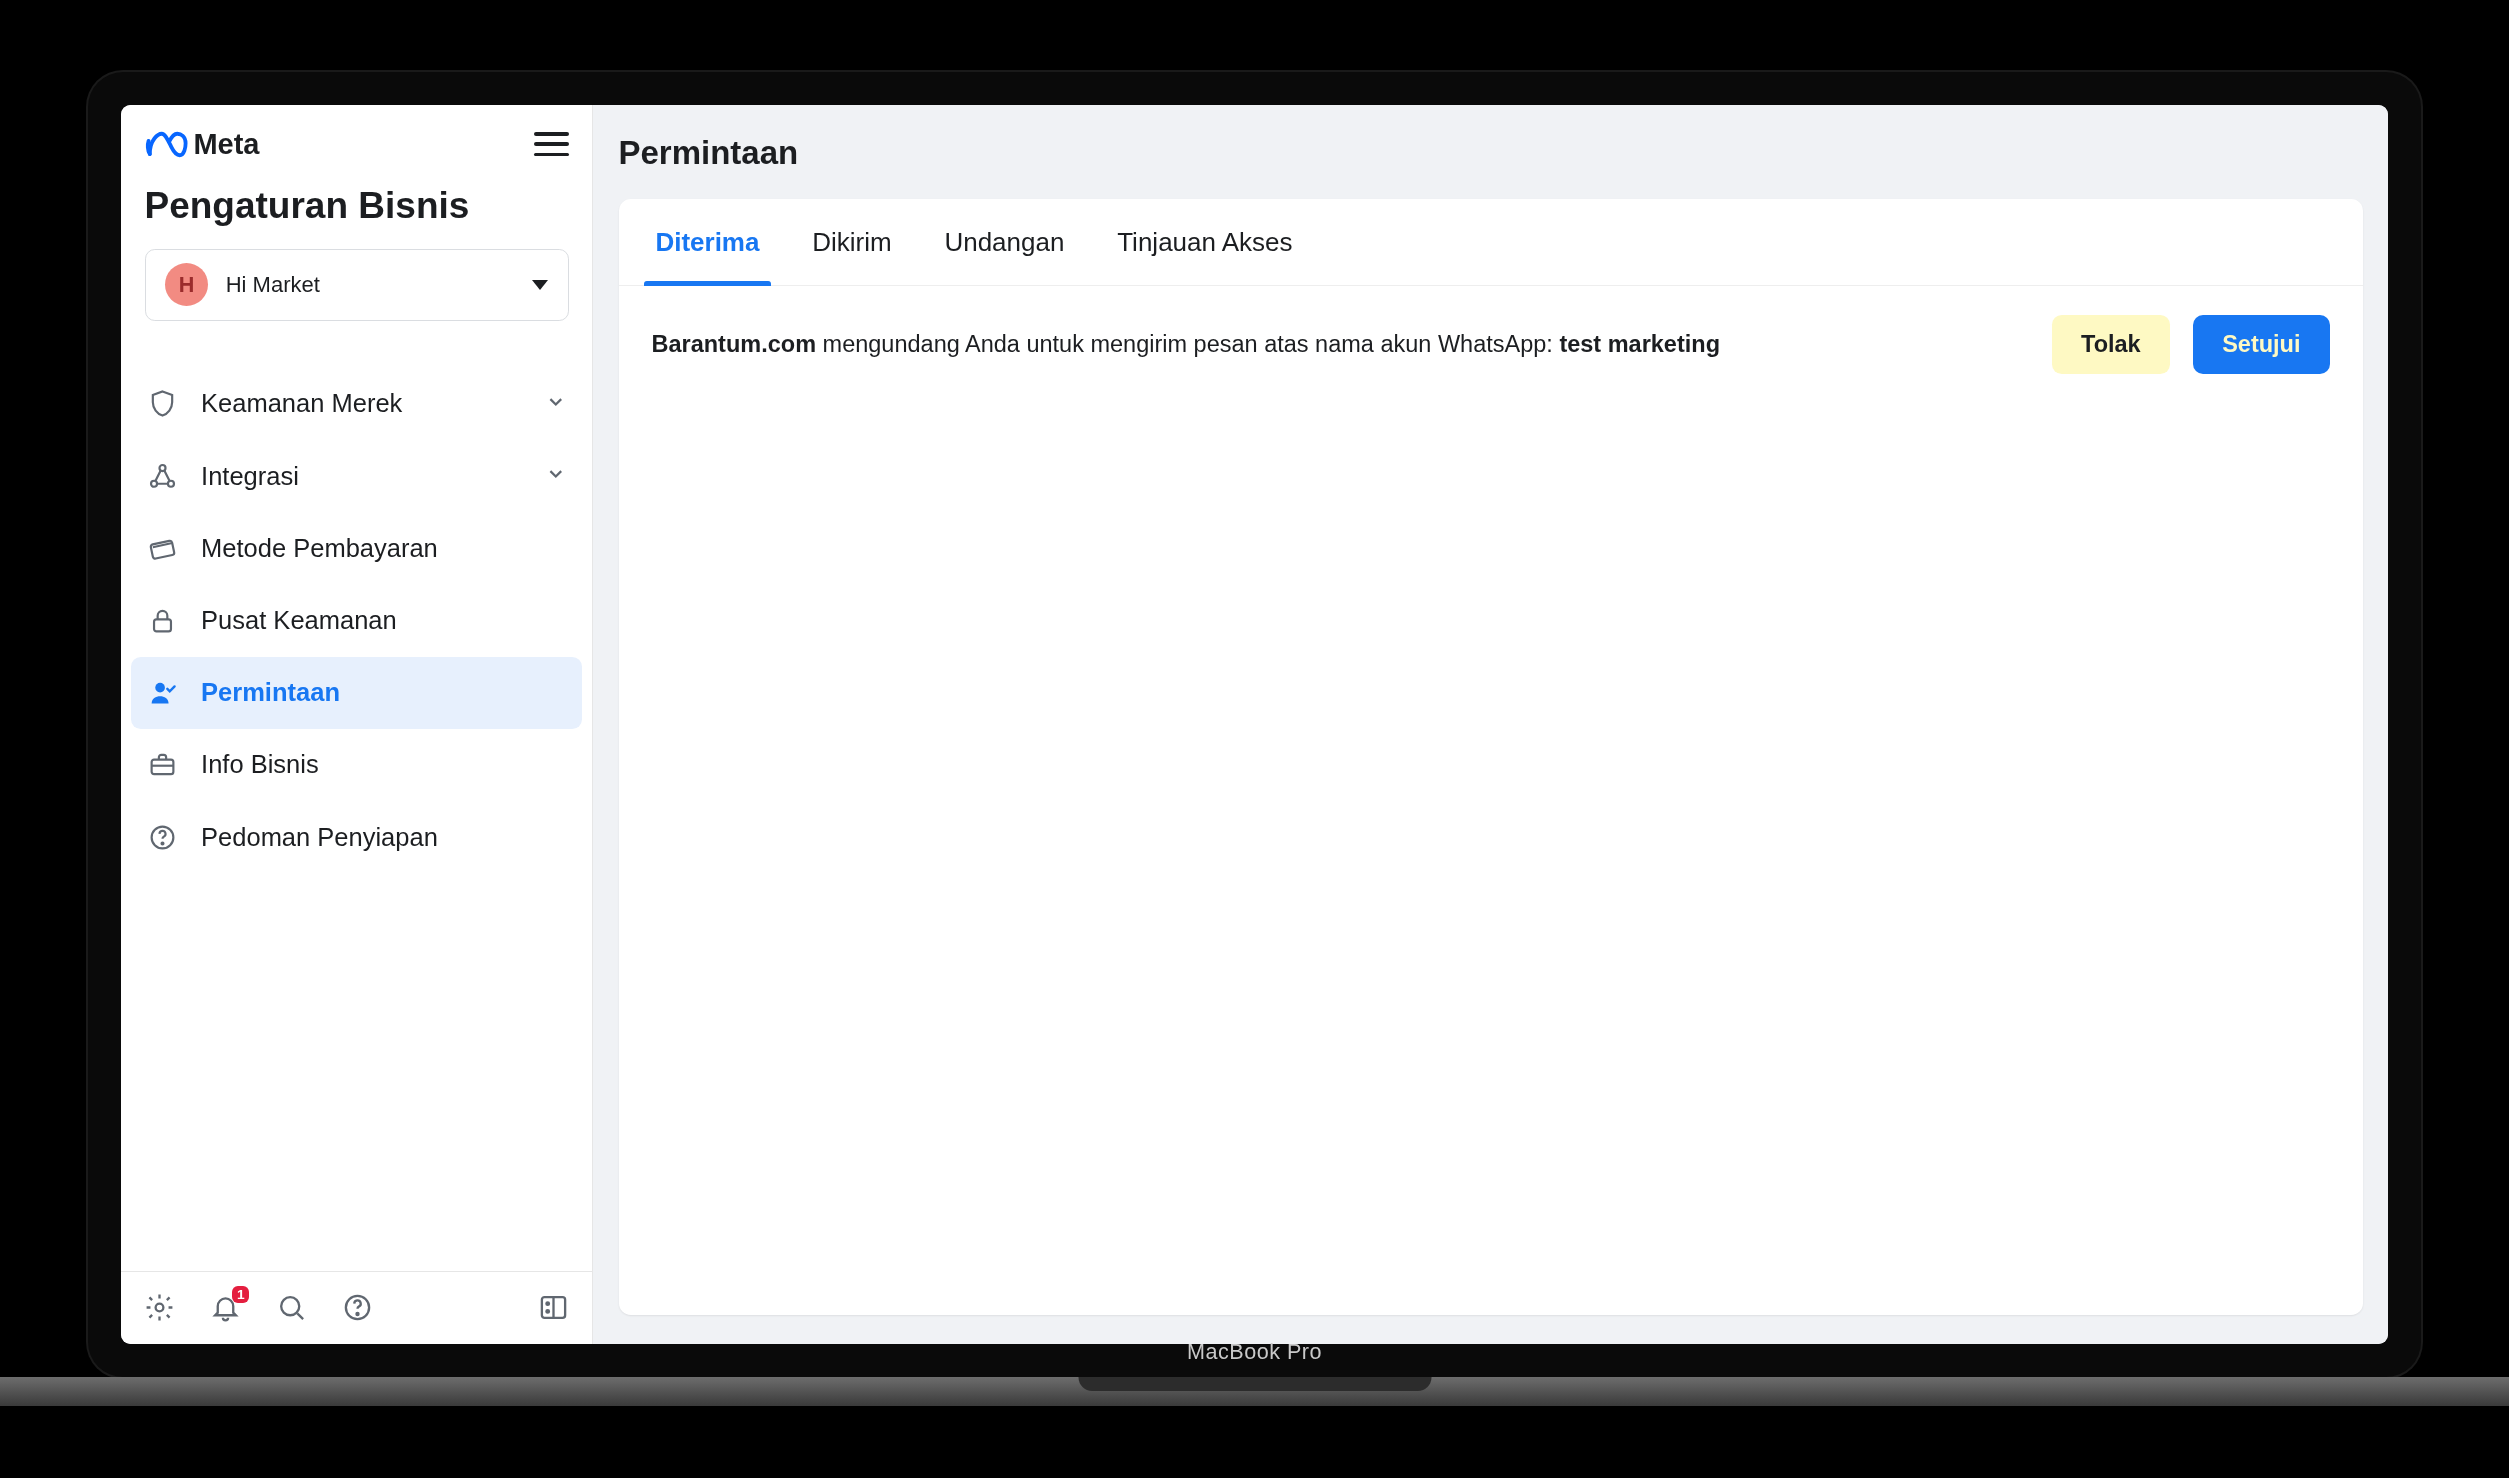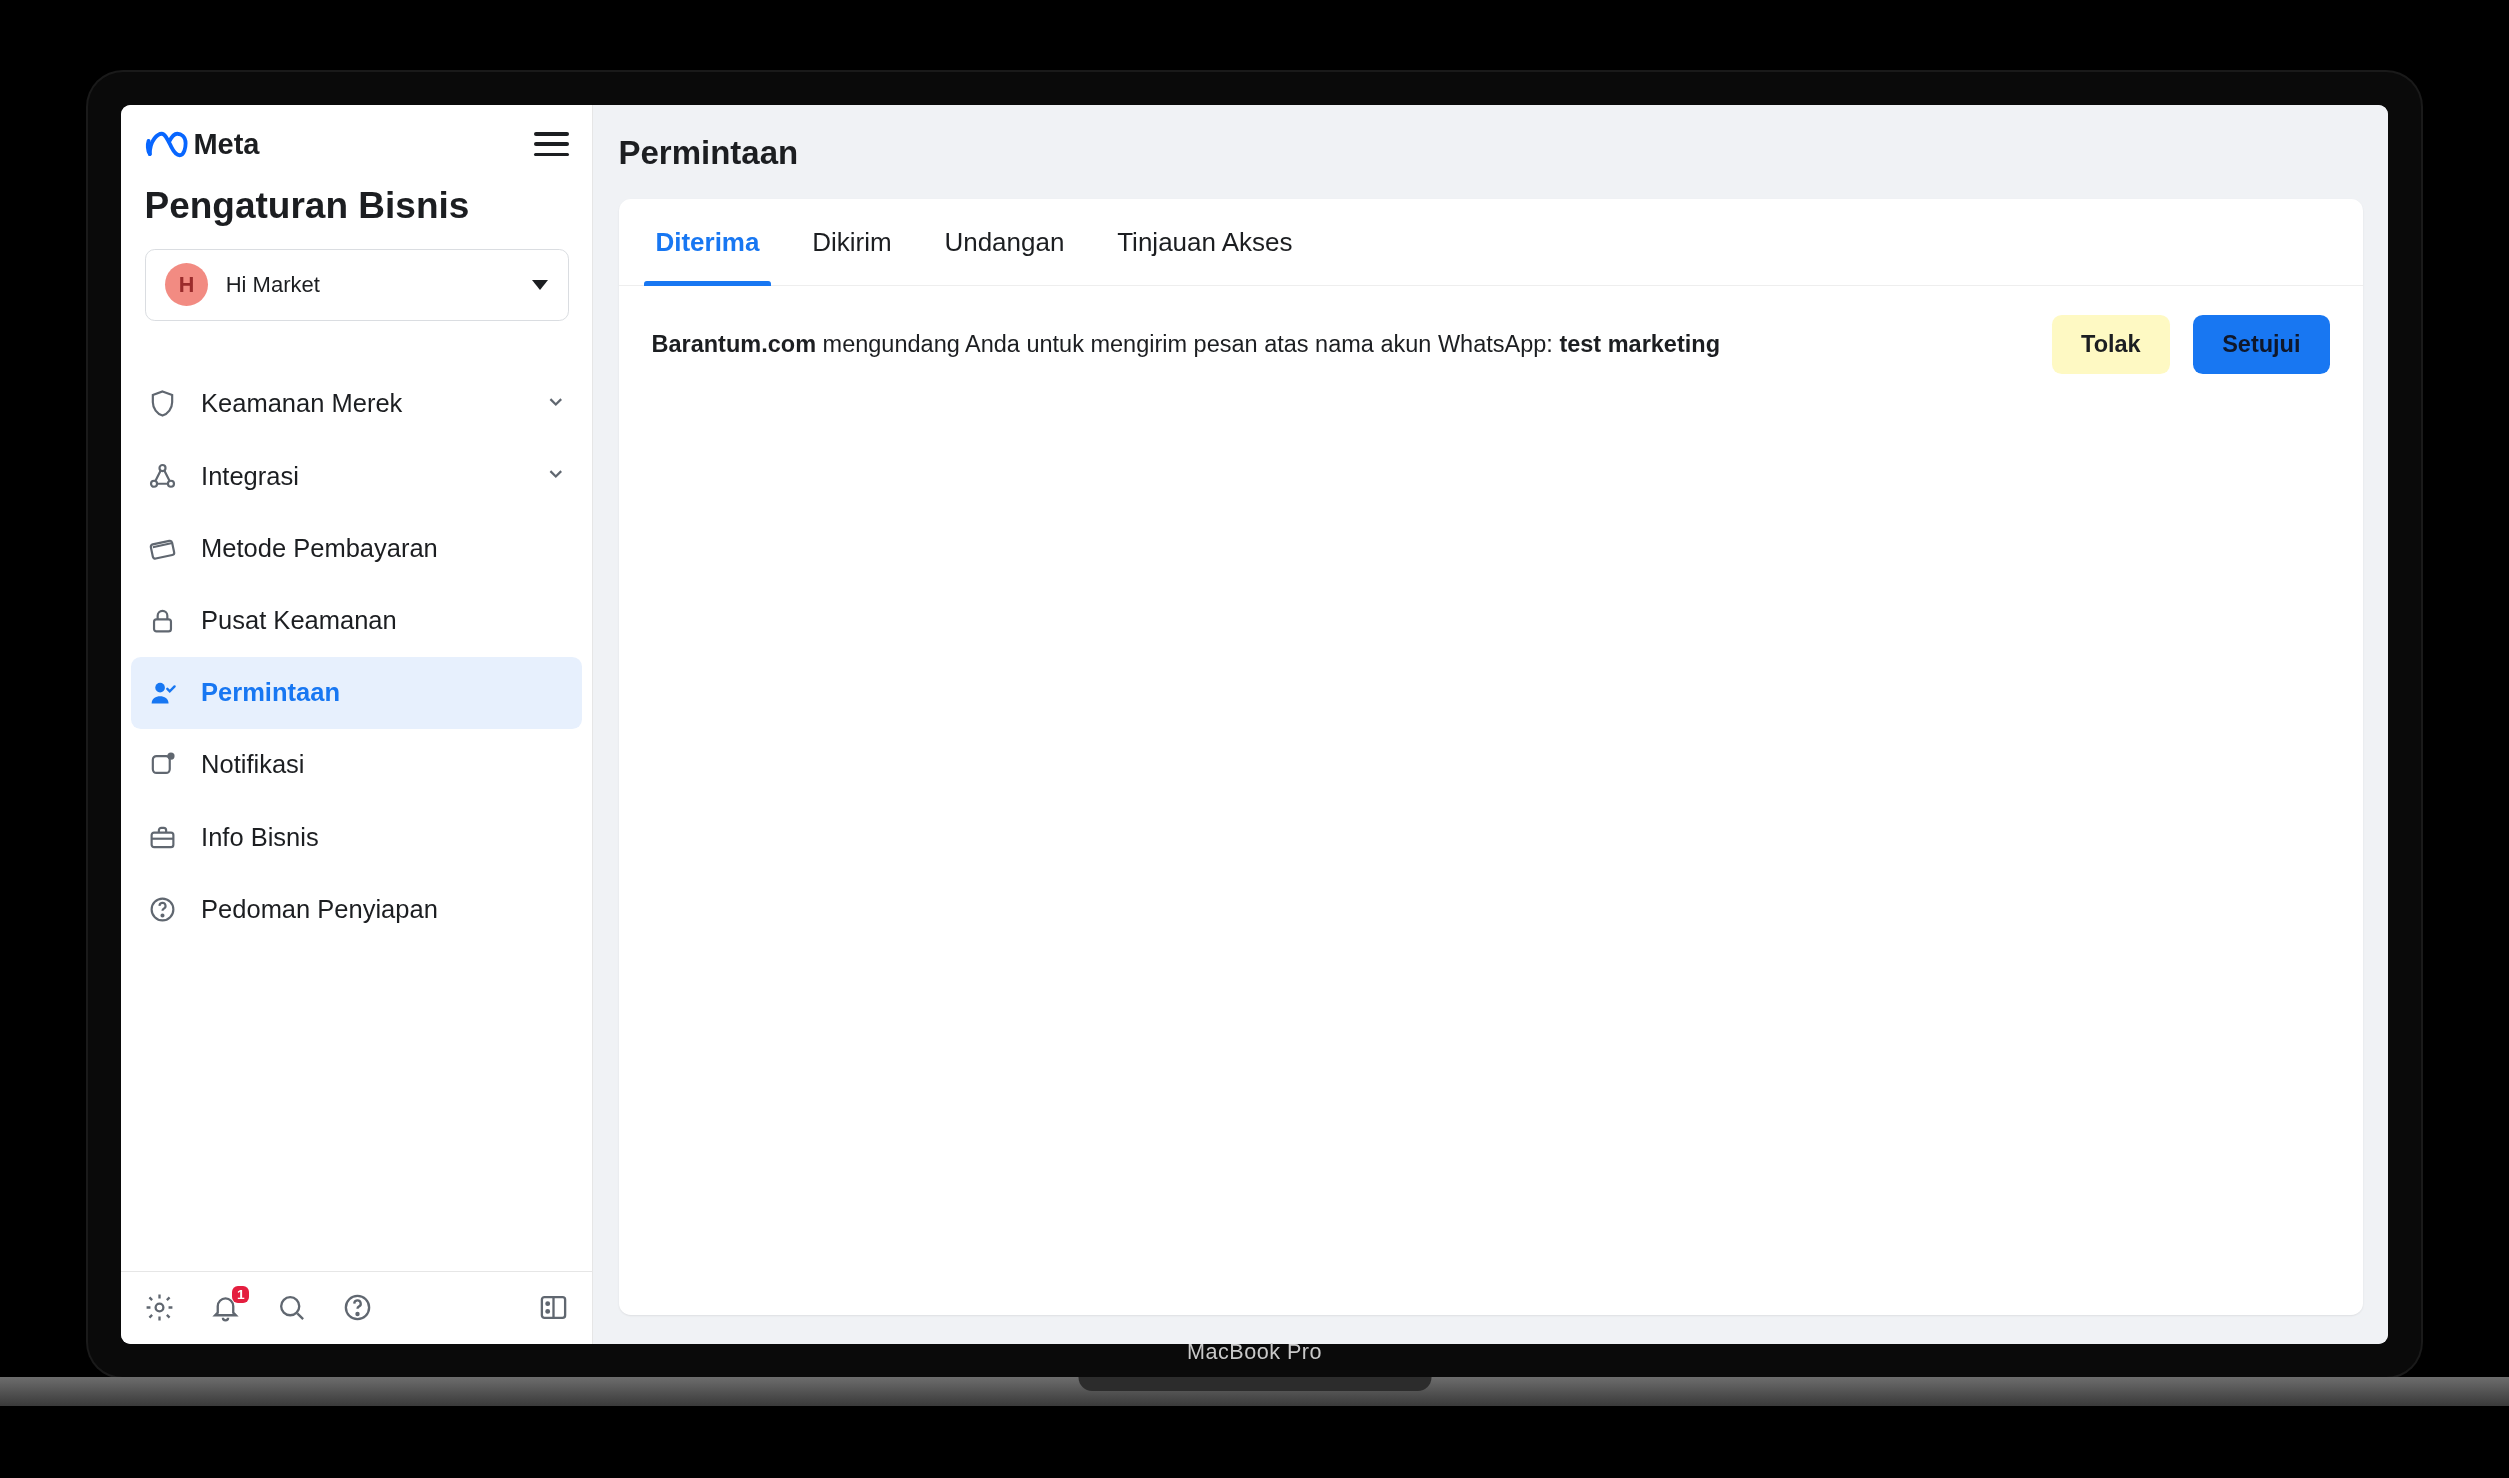--- a/index.html
+++ b/index.html
@@ -249,21 +249,21 @@
 .request-text b { font-weight: 700; }
 .btn {
   padding: 15.7px 29px;
   border-radius: 9.8px;
   font-size: 23.5px;
   font-weight: 600;
   border: none;
   cursor: pointer;
 }
 .btn-secondary { background: #fef9c3; color: #1c1e21; }
-.btn-primary { background: #1877f2; color: #0f172a; }
+.btn-primary { background: #1877f2; color: #fef9c3; border-radius: 10px; }
 </style>
 </head>
 <body>
 
 <div class="laptop-frame">
   <div class="screen-bezel">
     <div class="screen">
 
       <aside class="sidebar">
         <div class="sidebar-top">
@@ -342,29 +342,20 @@
             <span class="nav-icon">
               <svg viewBox="0 0 24 24" width="29" height="29" fill="currentColor">
                   <circle cx="10" cy="8" r="4"></circle>
                   <path d="M3 21 c0-4 3.5-6 7-6 s7 2 7 6 Z"></path>
                   <path d="M16 9 l2 2 l4 -4" fill="none" stroke="currentColor" stroke-width="2" stroke-linecap="round"></path>
                 </svg>
             </span>
             <span class="nav-label">Permintaan</span>
           </div>
 
-          <div class="nav-item">
-            <span class="nav-icon">
-              <svg viewBox="0 0 24 24" width="29" height="29" fill="none" stroke="currentColor" stroke-width="1.8">
-                  <rect x="4" y="5" width="14" height="14" rx="3"></rect>
-                  <circle cx="19" cy="5" r="3" fill="currentColor" stroke="none"></circle>
-                </svg>
-            </span>
-            <span class="nav-label">Notifikasi</span>
-          </div>
 
           <div class="nav-item">
             <span class="nav-icon">
               <svg viewBox="0 0 24 24" width="29" height="29" fill="none" stroke="currentColor" stroke-width="1.8">
                   <rect x="3" y="8" width="18" height="12" rx="2"></rect>
                   <path d="M9 8 V6 a2 2 0 0 1 2-2 h2 a2 2 0 0 1 2 2 v2"></path>
                   <line x1="3" y1="13" x2="21" y2="13"></line>
                 </svg>
             </span>
             <span class="nav-label">Info Bisnis</span>

